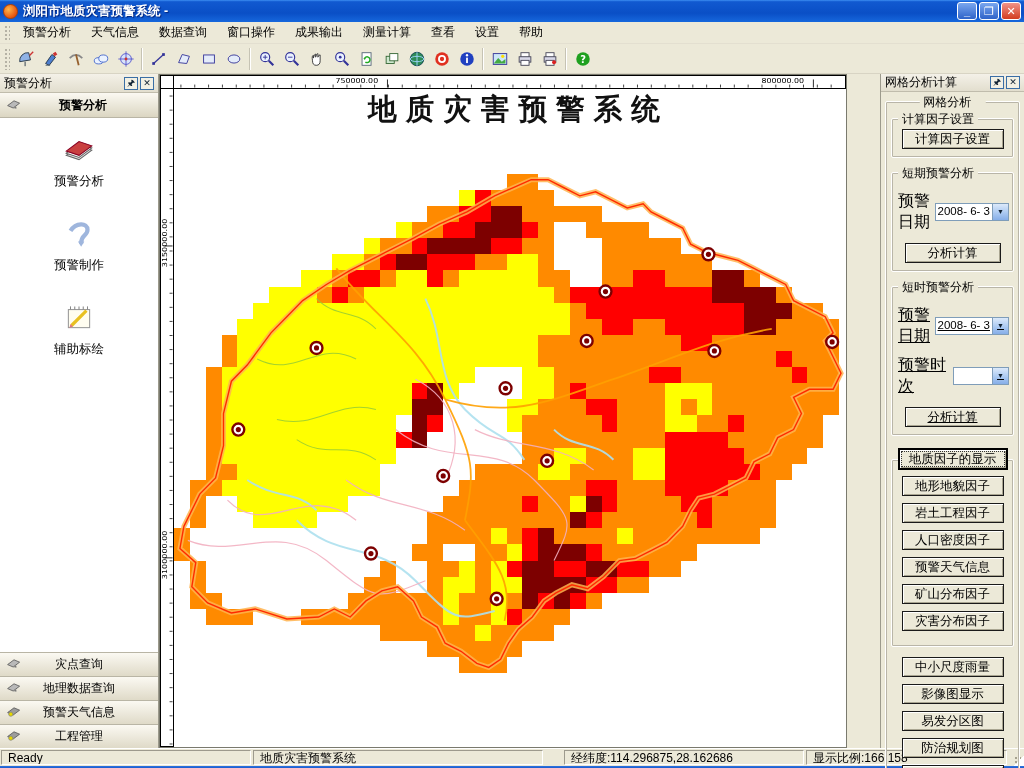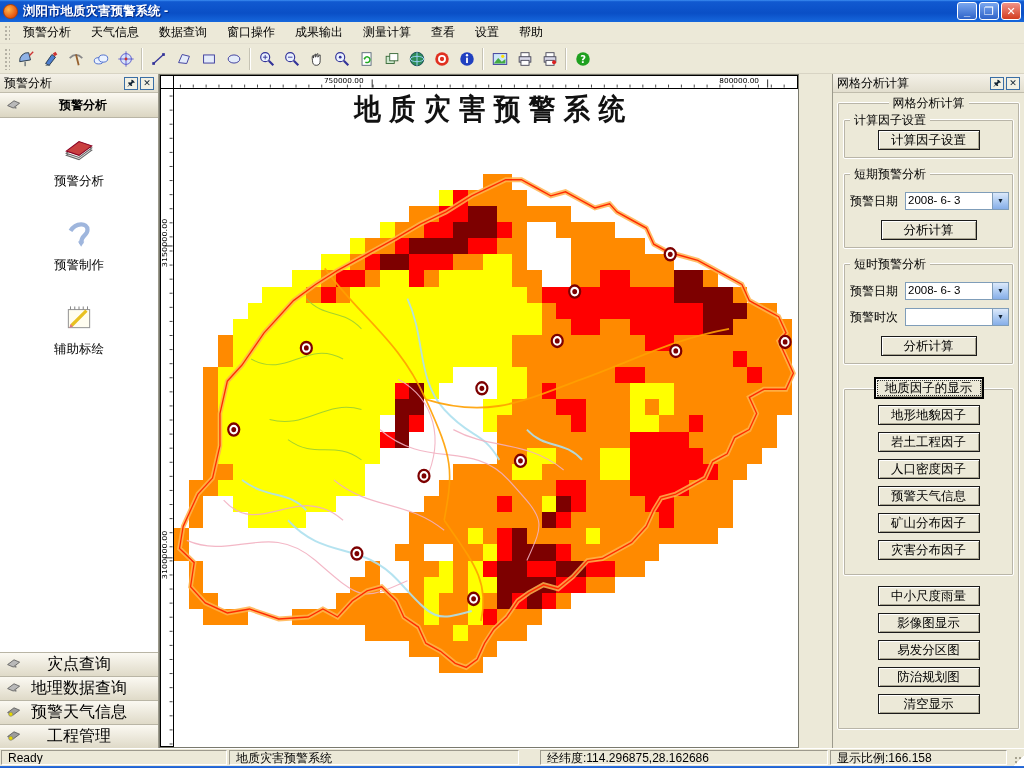--- a/index.html
+++ b/index.html
@@ -41,45 +41,45 @@
   .lp-header { height:25px; display:flex; align-items:center; background:linear-gradient(180deg,#FBF9F2,#DBD6C2);
     border-bottom:1px solid #B9B5A5; font-weight:bold; }
   .lp-header .hico { margin:0 6px 0 6px; }
   .lp-header .htxt { flex:1; text-align:center; padding-right:20px; }
   .lp-body { flex:1 1 auto; background:#fff; display:flex; flex-direction:column; align-items:center; padding-top:14px; }
   .lp-item { display:flex; flex-direction:column; align-items:center; margin-bottom:26px; cursor:pointer; }
   .lp-item .ilabel { margin-top:4px; font-size:12.5px; color:#000; }
   .lp-bar { height:24px; display:flex; align-items:center; background:linear-gradient(180deg,#FBF9F2,#DFDAC8);
     border-top:1px solid #B9B5A5; }
   .lp-bar .bico { margin:0 6px; }
-  .lp-bar .btxt { flex:1; text-align:center; padding-right:28px; font-size:16px; }
+  .lp-bar .btxt { flex:1; text-align:center; padding-right:28px; font-size:12px; }
 
   
   .mapdoc { flex:1 1 auto; position:relative; background:#fff; border:1px solid #7A7A6E; }
   .ruler-corner { position:absolute; left:0; top:0; width:14px; height:14px; background:#fff; border:1px solid #000; }
   .hruler { position:absolute; left:14px; top:0; right:0; height:14px; background:#fff; border:1px solid #000; border-left:none; }
   .vruler { position:absolute; left:0; top:14px; width:14px; bottom:0; background:#fff; border:1px solid #000; border-top:none; }
   .canvas { position:absolute; left:14px; top:14px; right:0; bottom:0; background:#fff; }
   .canvas svg, .hruler svg, .vruler svg { display:block; width:100%; height:100%; }
 
   
-  .rightpanel { width:192px; border-left:1px solid #9C9A8C; background:#ECE9D8; display:flex; flex-direction:column;margin-left:33px; }
+  .rightpanel { width:144px; border-left:1px solid #9C9A8C; background:#ECE9D8; display:flex; flex-direction:column;margin-left:33px; }
   .rp-body { flex:1; padding:3px 3px 0 3px; }
   .groupbox { position:relative; border:1px solid #fff; outline:1px solid #B9B5A8; outline-offset:-2px;
     border-radius:2px; margin:6px 1px 0 1px; padding:10px 4px 8px 4px; }
   .groupbox > .legend { position:absolute; top:-8px; background:#ECE9D8; padding:0 4px; font-size:12px; }
   .legend.center { left:50%; transform:translateX(-50%); }
   .legend.left { left:6px; }
   .xbtn { display:block; margin:0 auto; width:102px; height:20px; background:#ECE9D8;
     border:1px solid #1a1a1a; box-shadow:inset 1px 1px 0 #fff, inset -1px -1px 0 #A9A591;
     font-size:12.5px; text-align:center; line-height:18px; color:#000; cursor:pointer; }
   .xbtn.wide { width:110px; }
   .xbtn.focused { border:2px solid #000; outline:1px dotted #333; outline-offset:-4px; font-weight:normal; height:22px; }
   .fieldrow { display:flex; align-items:center; margin:8px 0 0 2px; }
-  .fieldrow .flabel { width:55px; font-size:12px; }
+  .fieldrow .flabel { width:55px; font-size:16px; }
   .combo { flex:1; height:18px; display:flex; border:1px solid #7F9DB9; background:#fff; }
   .combo .cval { flex:1; font-size:11.5px; padding:1px 2px; white-space:nowrap; overflow:hidden; }
   .combo .carrow { width:16px; background:linear-gradient(180deg,#DCE9FA,#AFCCF2 50%,#86AEE8);
     border-left:1px solid #7F9DB9; font-size:7px; color:#123; text-align:center; line-height:16px; }
   .btn-stack .xbtn { margin-bottom:7px; }
 
   
   .statusbar { height:18px; display:flex; background:#ECE9D8; border-top:1px solid #fff; }
   .sfield { border:1px solid; border-color:#9D9A8D #fff #fff #9D9A8D; margin:1px; padding:0 6px;
     font-size:12px; line-height:14px; color:#000; white-space:nowrap; overflow:hidden; }
@@ -1406,21 +1406,21 @@
           <div class="fieldrow">
             <span class="flabel">预警日期</span>
             <div class="combo">
               <span class="cval">2008- 6- 3</span>
               <span class="carrow">▼</span>
             </div>
           </div>
           <button class="xbtn" style="margin-top:10px;width:96px;">分析计算</button>
         </div>
 
-        <div class="groupbox" style="margin-top:14px;">
+        <div class="groupbox" style="margin-top:14px;text-decoration:underline;">
           <span class="legend left">短时预警分析</span>
           <div class="fieldrow">
             <span class="flabel">预警日期</span>
             <div class="combo">
               <span class="cval">2008- 6- 3</span>
               <span class="carrow">▼</span>
             </div>
           </div>
           <div class="fieldrow">
             <span class="flabel">预警时次</span>
@@ -1451,21 +1451,21 @@
             <button class="xbtn">易发分区图</button>
             <button class="xbtn">防治规划图</button>
             <button class="xbtn">清空显示</button>
           </div>
       </div>
     </div>
   </div>
 </div>
 
 <div class="statusbar">
-  <div class="sfield" style="width:226px;">Ready</div>
+  <div class="sfield" style="width:250px;">Ready</div>
   <div class="sfield" style="width:290px;">地质灾害预警系统</div>
-  <div class="sfield" style="width:288px;margin-left:20px;">经纬度:114.296875,28.162686</div>
+  <div class="sfield" style="width:240px;margin-left:20px;">经纬度:114.296875,28.162686</div>
   <div class="sfield" style="flex:1;">显示比例:166.158</div>
   <div class="sgrip">
       <span></span>
     </div>
 </div>
 <div class="bottomedge"></div>
 
 </body></html>

